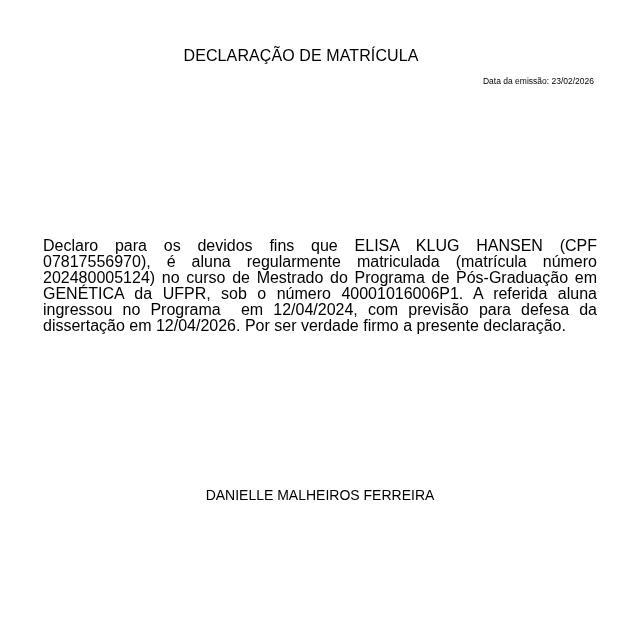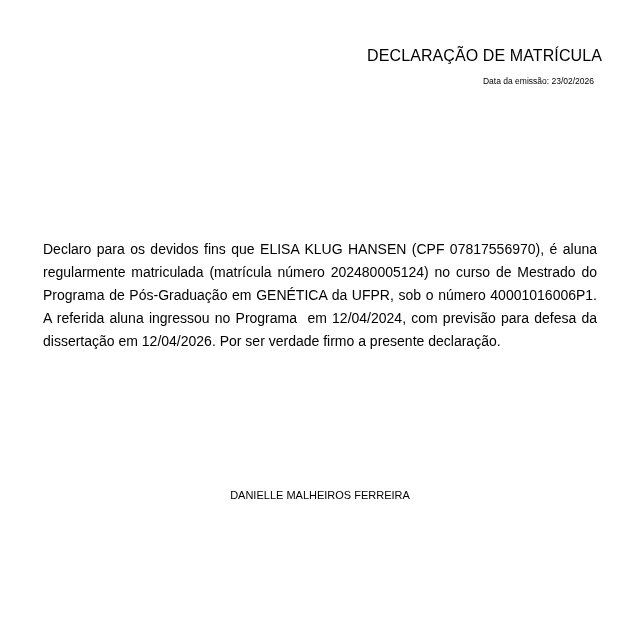--- a/index.html
+++ b/index.html
@@ -13,47 +13,47 @@
       position: relative;
       overflow: hidden;
       font-family: "Liberation Sans", sans-serif;
       color: #000000;
     }
     .doc-title {
       position: absolute;
       left: 0;
       width: 602px;
       top: 47px;
-      text-align: right;
+      text-align: center;
       font-size: 16px;
       letter-spacing: 0.1px;
     }
     .issue-date {
       position: absolute;
       right: 46px;
       top: 76px;
       font-size: 8.5px;
     }
     .body-text {
       position: absolute;
       left: 43px;
       width: 554px;
       top: 238px;
-      font-size: 14px;
-      line-height: 23px;
+      font-size: 16px;
+      line-height: 16px;
       text-align: justify;
       white-space: pre-wrap;
     }
     .signature {
       position: absolute;
       left: 0;
       width: 640px;
       top: 487px;
       text-align: center;
-      font-size: 11px;
+      font-size: 14px;
       line-height: 16.5px;
     }
     .signature div {
       display: block;
     }
   </style>
 </head>
 <body>
 
 <div class="doc-title">DECLARAÇÃO DE MATRÍCULA</div>

